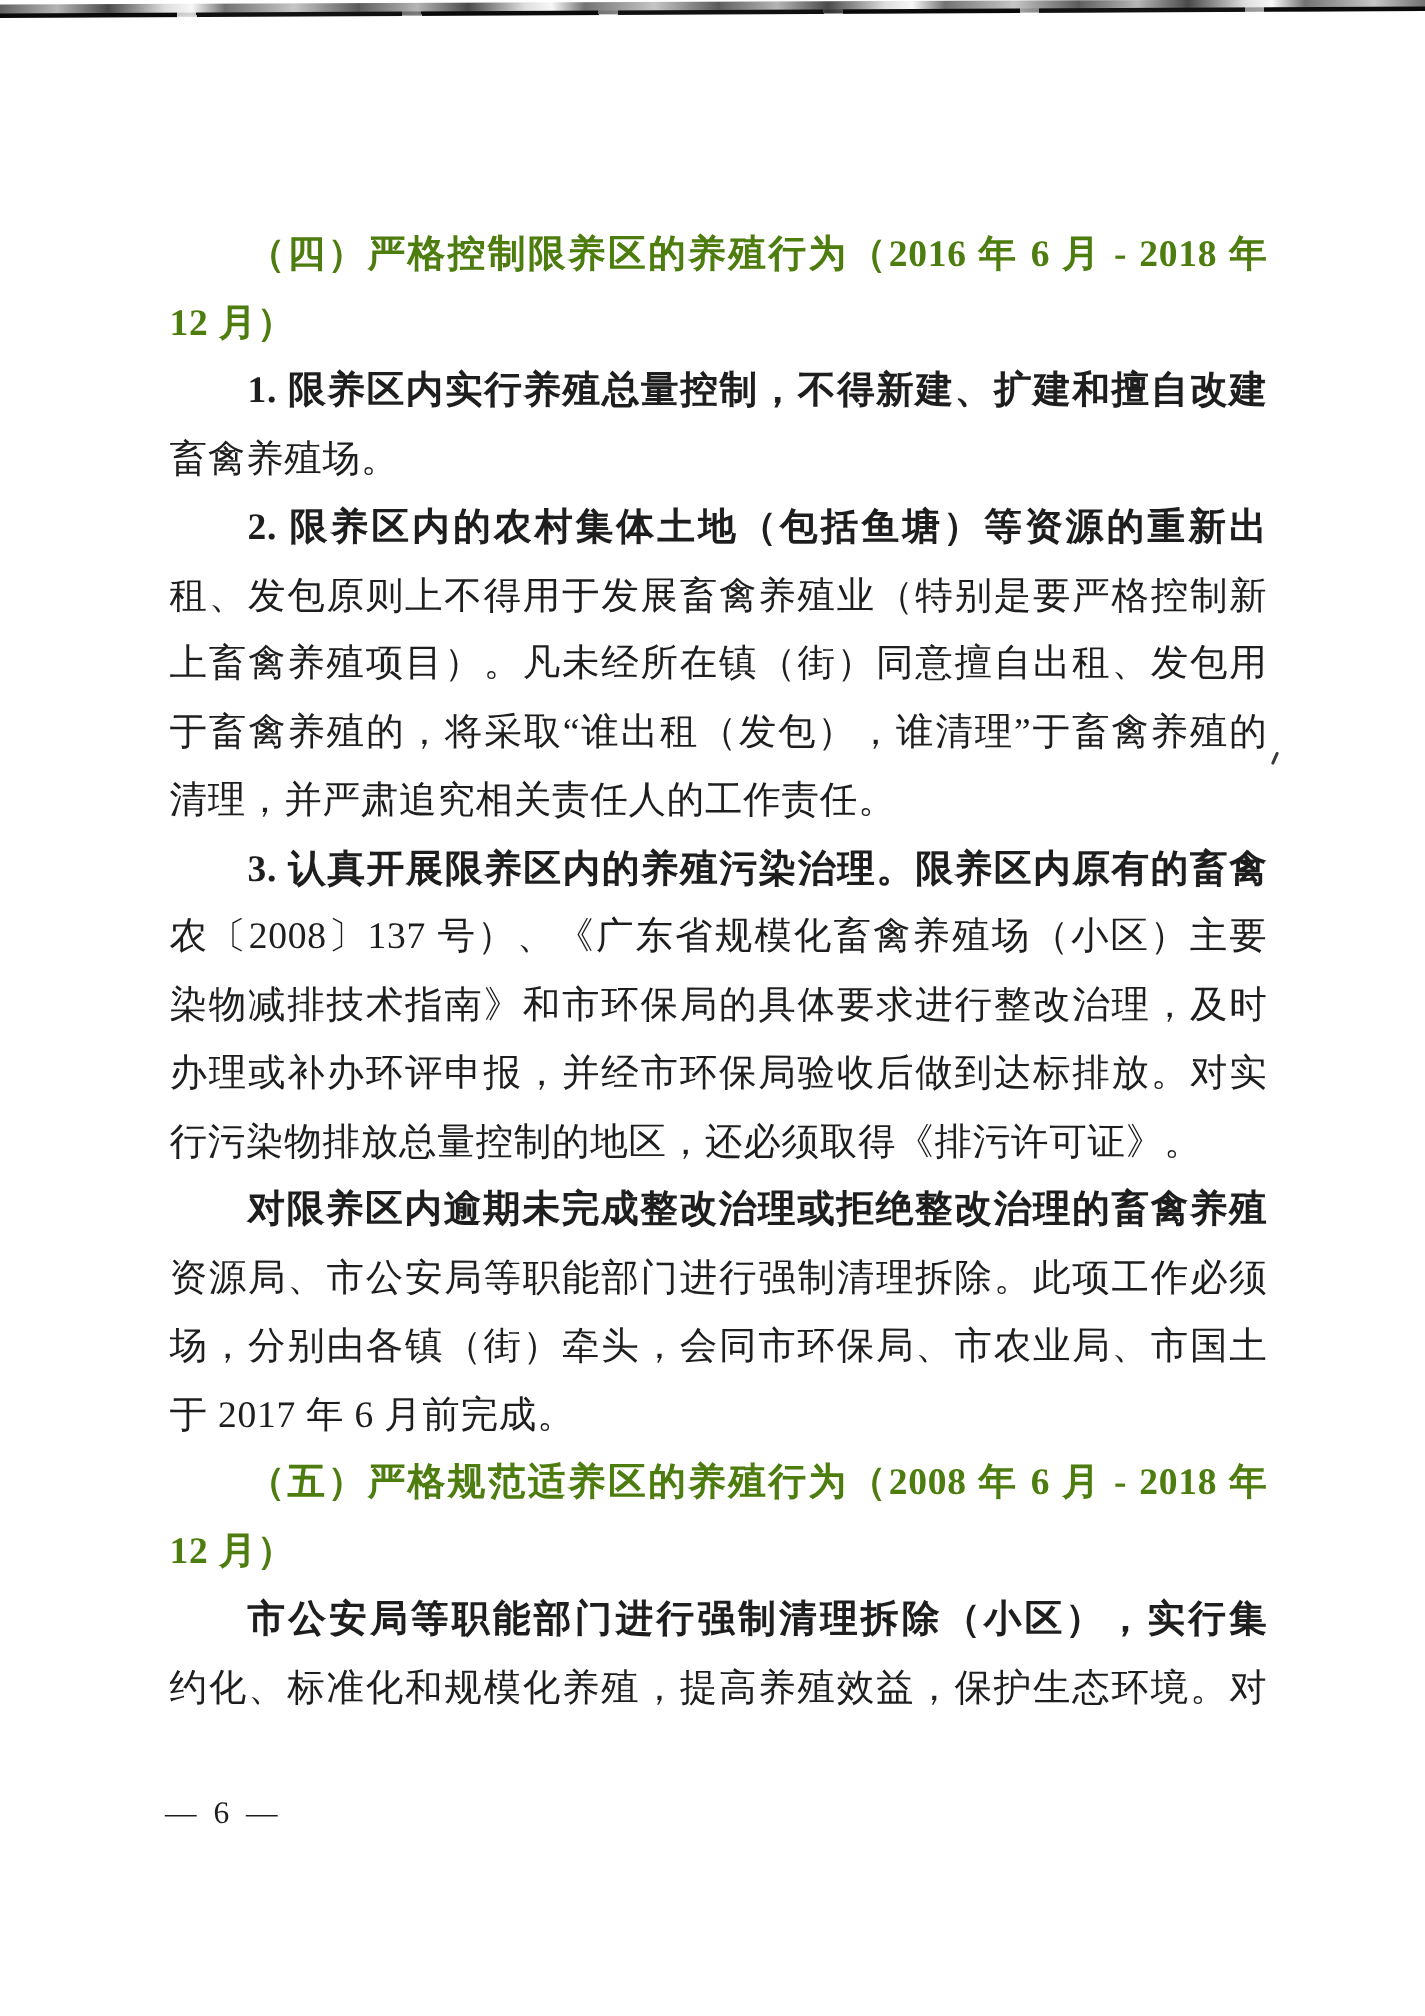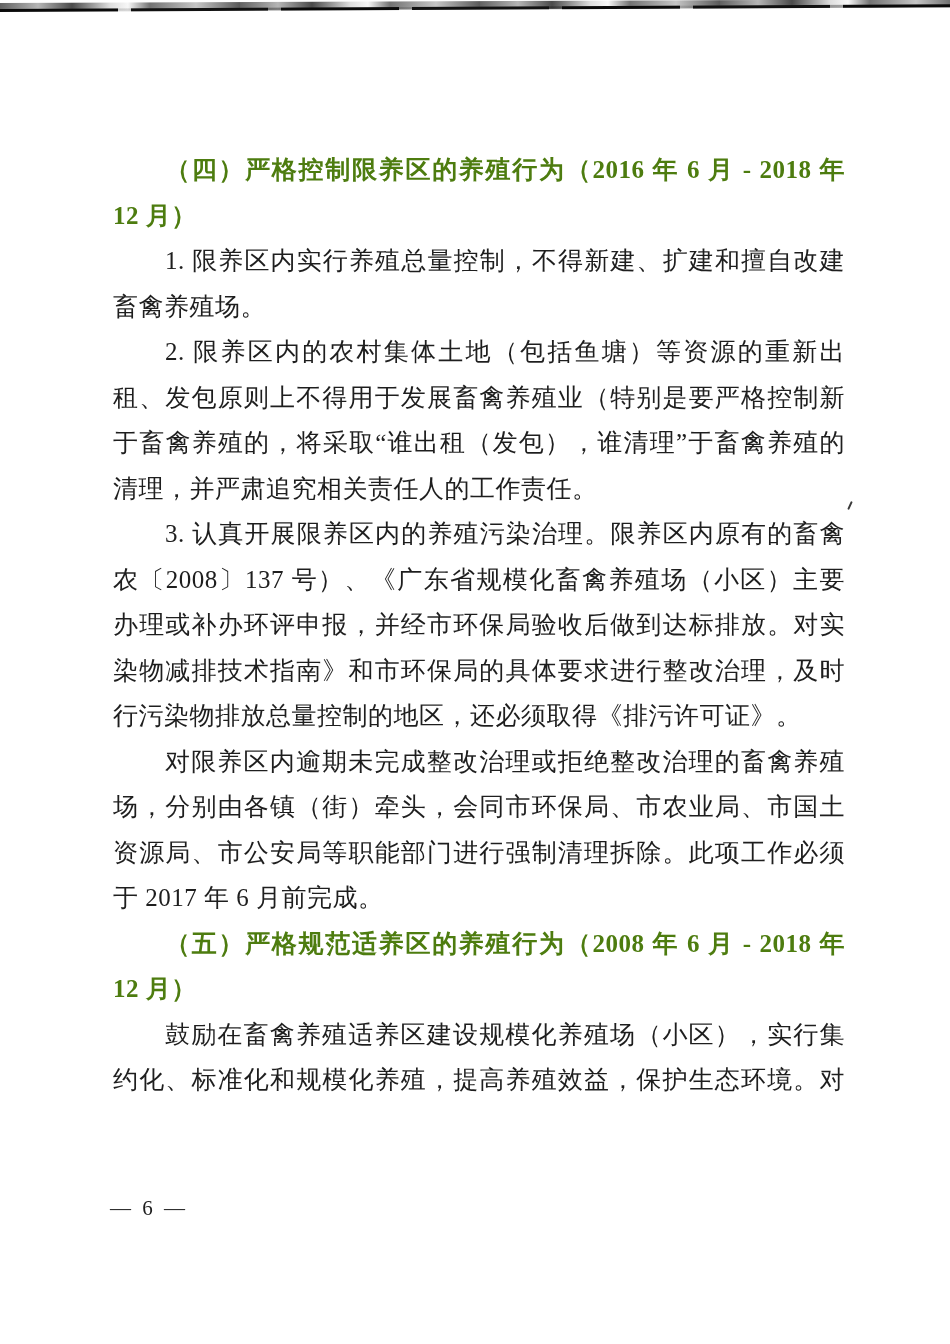--- a/index.html
+++ b/index.html
@@ -67,21 +67,21 @@
     line-height: 45.5px;
     font-size: 25px;
     color: #1e1e1e;
     overflow: hidden;
     text-align: justify;
     text-justify: inter-character;
     letter-spacing: 0.5px;
   }
   .line.full    { text-align-last: justify; }
   .line.notfull { text-align-last: left; font-family: Liberation Serif, serif; }
-  .line.indent  { text-indent: 52px; }
+  .line.indent  { text-indent: 52px; font-weight: bold; }
   .line.bold    { font-weight: 700; color: #4d7c0f; }
   
   .stray-mark {
     position: absolute;
     left: 849px;
     top: 501px;
     width: 2px;
     height: 9px;
     background: #3a3a3a;
     transform: rotate(24deg);
@@ -108,34 +108,35 @@
     <div class="inkline"></div>
   </div>
 
   <div class="lines" id="lines">
       <div class="line bold indent full">（四）严格控制限养区的养殖行为（2016 年 6 月 - 2018 年</div>
       <div class="line bold notfull">12 月）</div>
       <div class="line indent full">1. 限养区内实行养殖总量控制，不得新建、扩建和擅自改建</div>
       <div class="line notfull">畜禽养殖场。</div>
       <div class="line indent full">2. 限养区内的农村集体土地（包括鱼塘）等资源的重新出</div>
       <div class="line full">租、发包原则上不得用于发展畜禽养殖业（特别是要严格控制新</div>
+      <div class="line full">上畜禽养殖项目）。凡未经所在镇（街）同意擅自出租、发包用</div>
       <div class="line full">于畜禽养殖的，将采取“谁出租（发包），谁清理”于畜禽养殖的</div>
       <div class="line notfull">清理，并严肃追究相关责任人的工作责任。</div>
       <div class="line indent full">3. 认真开展限养区内的养殖污染治理。限养区内原有的畜禽</div>
       <div class="line full">农〔2008〕137 号）、《广东省规模化畜禽养殖场（小区）主要污</div>
+      <div class="line full">染物减排技术指南》和市环保局的具体要求进行整改治理，及时</div>
       <div class="line full">办理或补办环评申报，并经市环保局验收后做到达标排放。对实</div>
-      <div class="line full">染物减排技术指南》和市环保局的具体要求进行整改治理，及时</div>
       <div class="line notfull">行污染物排放总量控制的地区，还必须取得《排污许可证》。</div>
       <div class="line indent full">对限养区内逾期未完成整改治理或拒绝整改治理的畜禽养殖</div>
+      <div class="line full">资源局、市公安局等职能部门进行强制清理拆除。此项工作必须</div>
       <div class="line full">场，分别由各镇（街）牵头，会同市环保局、市农业局、市国土</div>
-      <div class="line full">资源局、市公安局等职能部门进行强制清理拆除。此项工作必须</div>
       <div class="line notfull">于 2017 年 6 月前完成。</div>
       <div class="line bold indent full">（五）严格规范适养区的养殖行为（2008 年 6 月 - 2018 年</div>
       <div class="line bold notfull">12 月）</div>
-      <div class="line indent full">鼓励在畜禽养殖适养区建设规模化养殖场（小区），实行集</div>
+      <div class="line indent full">市公安局等职能部门进行强制清理拆除（小区），实行集</div>
       <div class="line full">约化、标准化和规模化养殖，提高养殖效益，保护生态环境。对</div>
     </div>
 
   <div class="stray-mark"></div>
 
   <div class="page-num">— 6 —</div>
 
 </div>
 
 </body></html>

